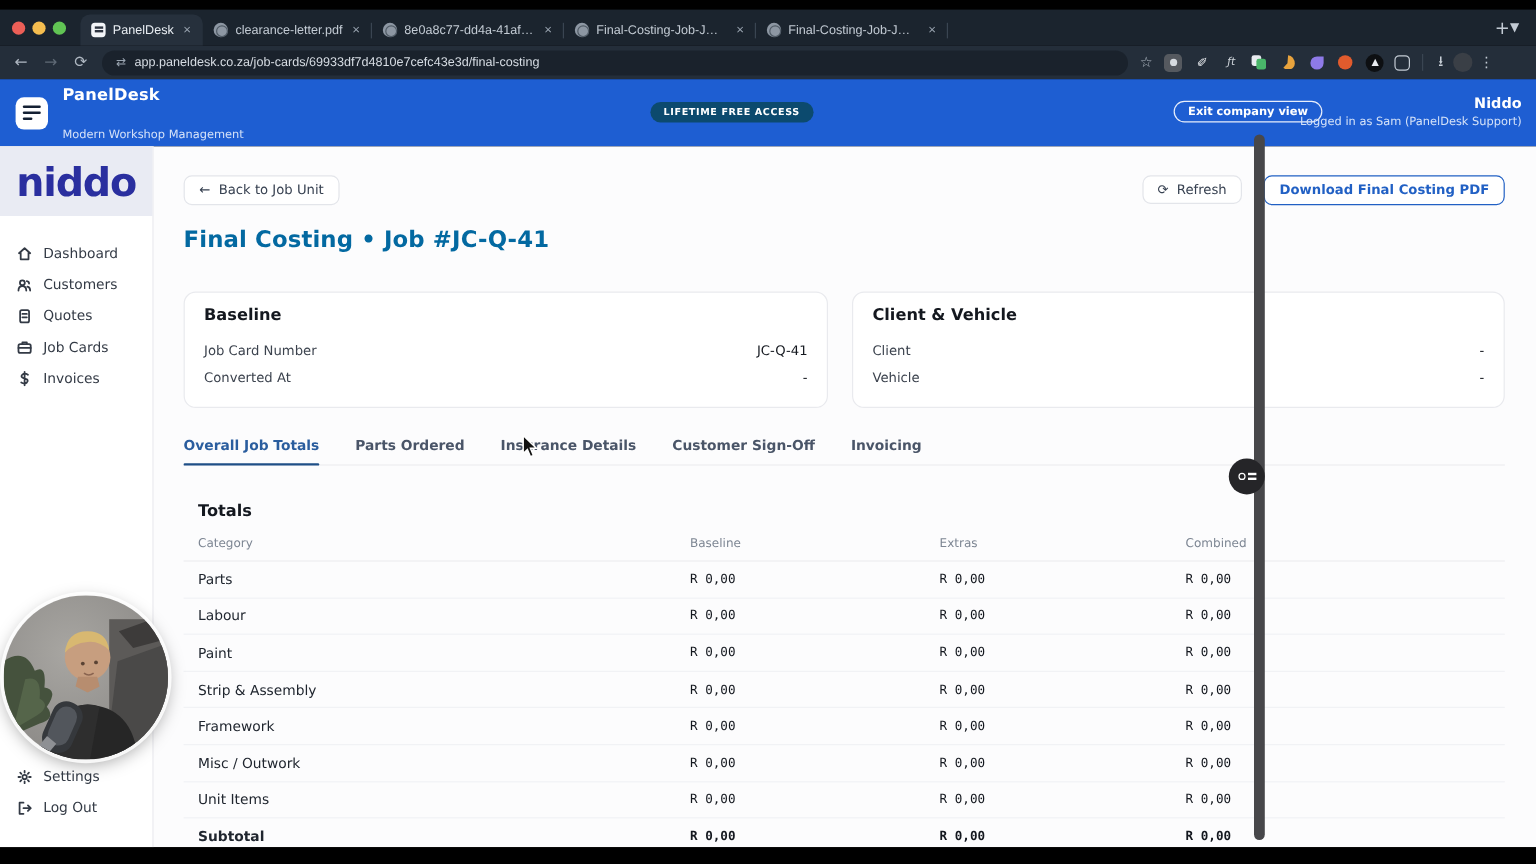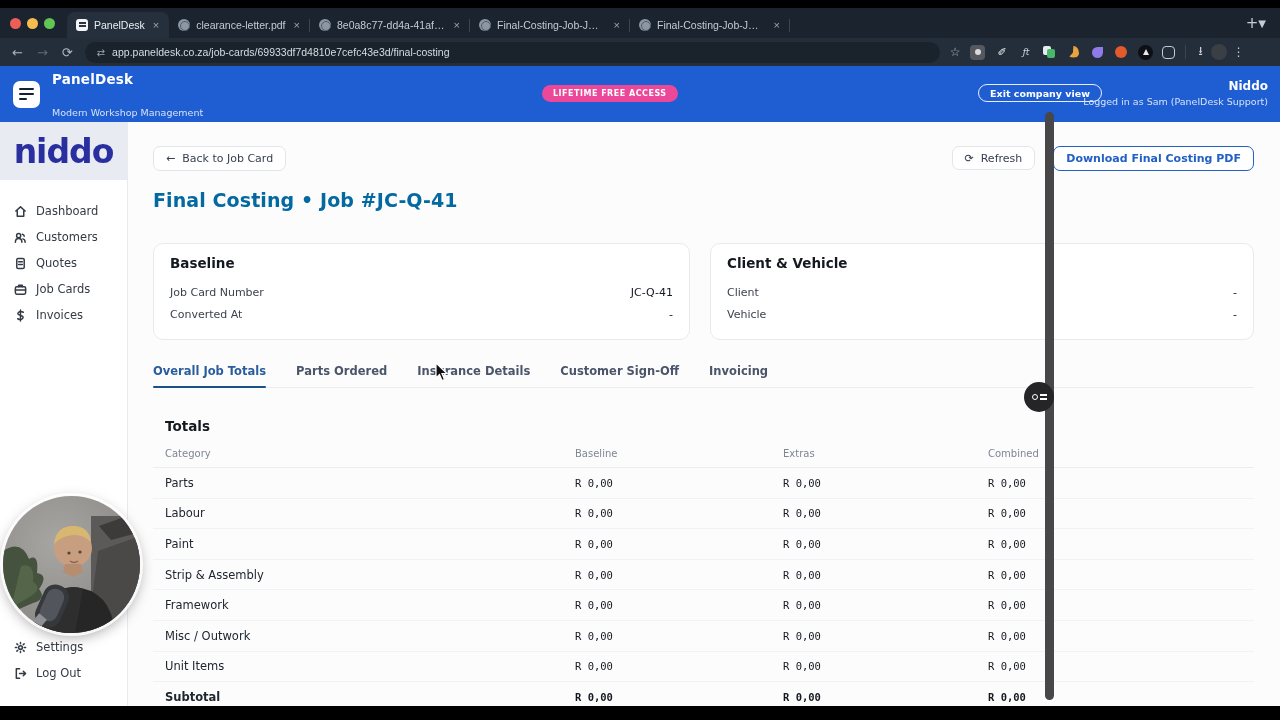--- a/index.html
+++ b/index.html
@@ -37,21 +37,21 @@
   .sep { width:1px; height:14px; background:#3a4552; margin:0 4px; }
   .menu3 { color:#c3cbd4; font-size:12px; margin:0 10px 0 4px; letter-spacing:1px; }
 
   
   .appheader { position:absolute; top:66px; left:0; width:1280px; height:56px; background:#1e5ed2; display:flex; align-items:center; color:#fff; }
   .applogo { width:27px; height:27px; background:#fff; border-radius:7px; margin:0 12px 0 13px; position:relative; }
   .applogo::before { content:""; position:absolute; left:6px; top:7px; width:15px; height:2.6px; background:#142033; border-radius:2px; box-shadow:0 5px 0 #142033; }
   .applogo::after { content:""; position:absolute; left:6px; top:17px; width:8px; height:2.6px; background:#142033; border-radius:2px; }
   .appname { font-weight:700; font-size:13.5px; letter-spacing:.2px; }
   .appsub { font-size:9.5px; color:#d5e2f8; margin-top:20px; }
-  .lifetime { position:absolute; left:542px; top:19px; height:17px; background:#ec4899; border-radius:9px; display:flex; align-items:center; padding:0 11px; font-size:8px; font-weight:700; letter-spacing:.5px; }
+  .lifetime { position:absolute; left:542px; top:19px; height:17px; background:#0c4a6e; border-radius:9px; display:flex; align-items:center; padding:0 11px; font-size:8px; font-weight:700; letter-spacing:.5px; }
   .exitbtn { position:absolute; right:178px; top:18px; height:18px; border:1.5px solid #e8eefb; border-radius:11px; display:flex; align-items:center; padding:0 11px; font-size:9.5px; font-weight:700; }
   .whoami { position:absolute; right:12px; top:13px; text-align:right; }
   .whoami .nm { font-weight:700; font-size:12px; }
   .whoami .sub { font-size:9.5px; color:#d5e2f8; margin-top:3px; }
 
   
   .appbody { position:absolute; top:122px; left:0; width:1280px; height:584px; background:#fcfcfd; display:flex; }
   .sidebar { width:128px; background:#fff; border-right:1px solid #e9eaee; position:relative; }
   .side-logo { height:58px; background:#e9ebf3; display:flex; align-items:center; justify-content:center; }
   .niddo { font-size:33px; font-weight:800; color:#2a2f9f; letter-spacing:-1px; line-height:1; }
@@ -257,21 +257,21 @@
             </svg>
             <span>Log Out</span>
           </div>
         </div>
     </div>
 
     <div class="main">
       <div class="mainrow">
         <div class="backbtn">
           <span>←</span>
-          <span>Back to Job Card</span>
+          <span>Back to Job Unit</span>
         </div>
         <div class="rightbtns">
           <div class="refreshbtn">
             <span>⟳</span>
             <span>Refresh</span>
           </div>
           <div class="dlbtn">
             <span>Download Final Costing PDF</span>
           </div>
         </div>

